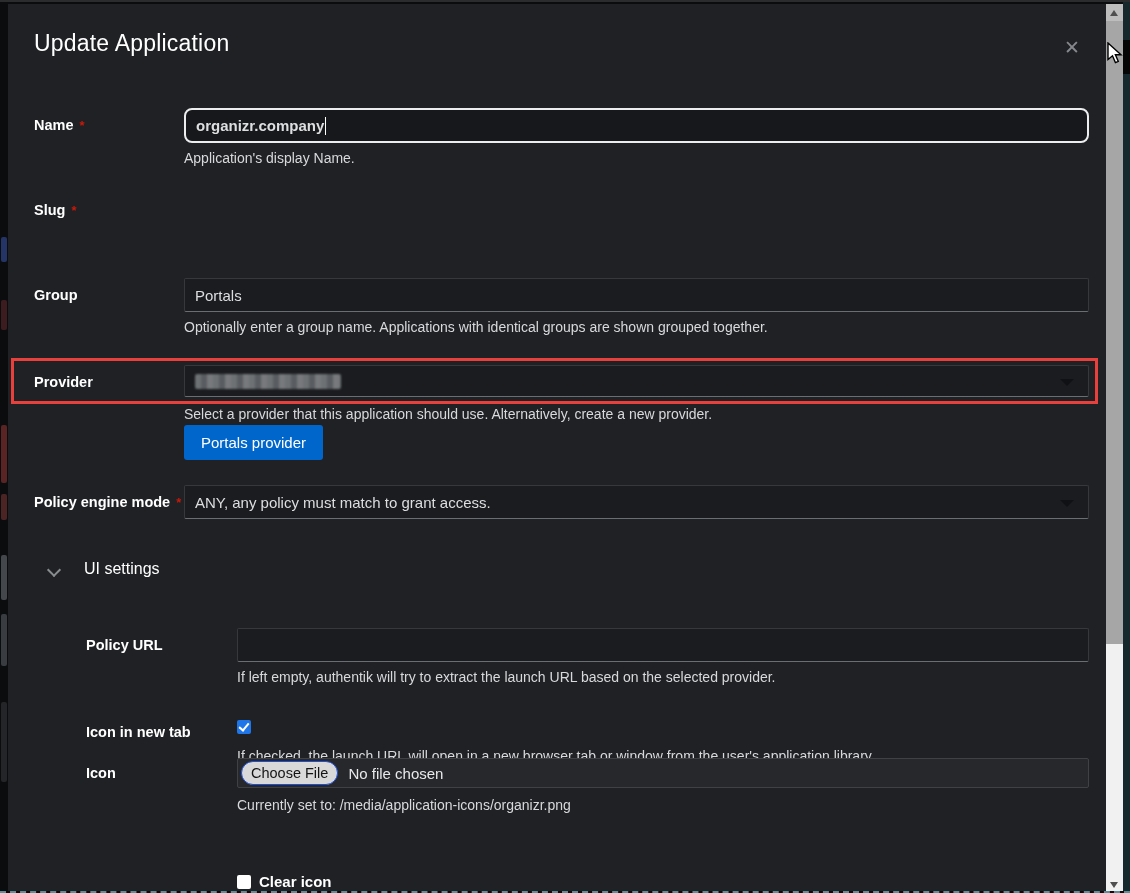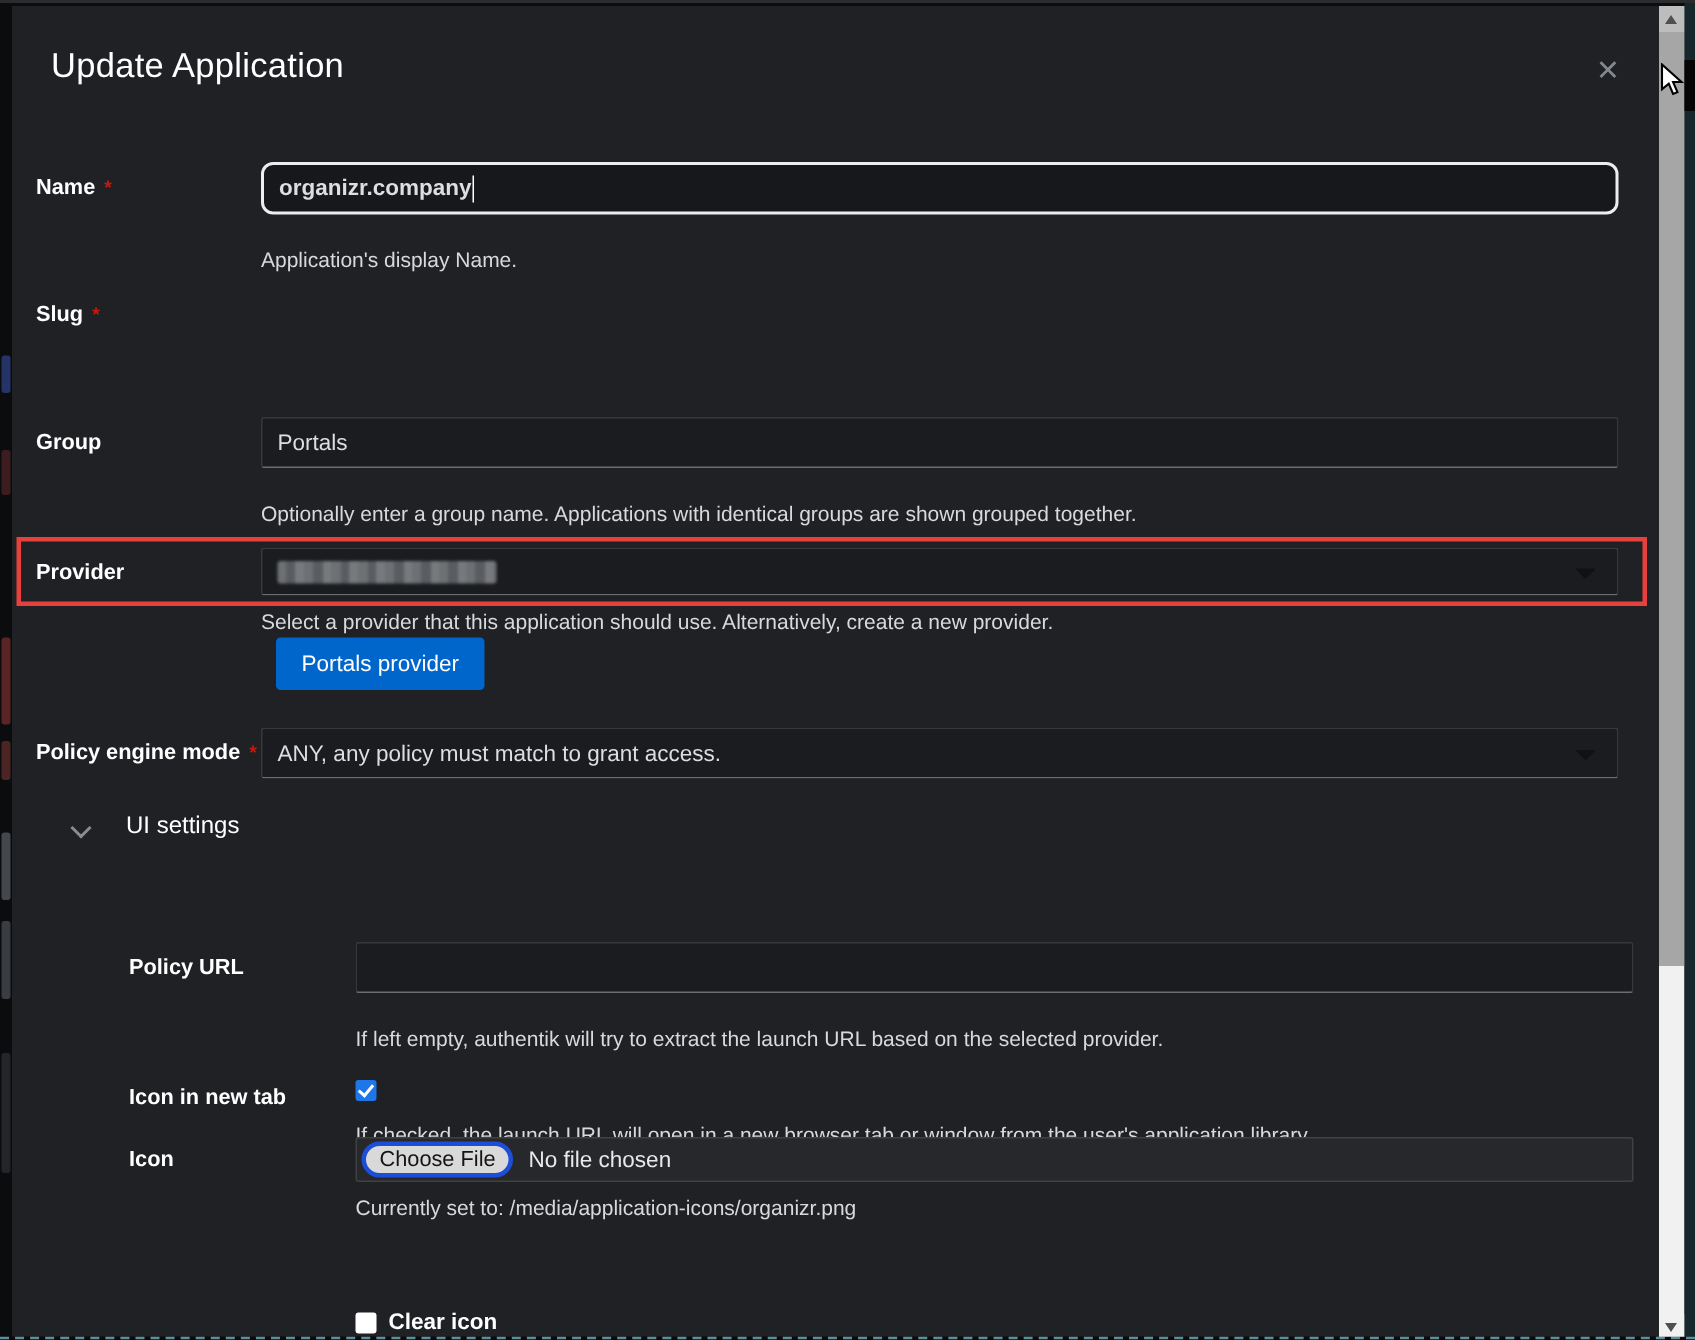--- a/index.html
+++ b/index.html
@@ -19,30 +19,30 @@
 
   .modal {
     position:absolute; left:8px; top:2px; width:1098px; height:889px;
     background:#1f2125; overflow:hidden;
   }
 
   .modal-title { position:absolute; left:26px; top:26px; font-size:23px; font-weight:500; color:#fff; letter-spacing:.2px; }
   .close-btn { position:absolute; left:1050px; top:30px; width:28px; height:28px; background:none; border:none;
     color:#85888c; font-size:19px; line-height:28px; text-align:center; cursor:pointer; }
 
-  .row { position:absolute; left:16px; display:flex; }
+  .row { position:absolute; left:26px; display:flex; }
   .row.sub { left:78px; }
   .label-col { width:150px; padding-top:8px; }
   .row.sub .label-col { width:151px; }
   .control-col { width:905px; }
   .row.sub .control-col { width:852px; }
 
   .field-label { font-size:14.5px; font-weight:700; color:#fff; }
   .req { color:#c9190b; font-size:13px; font-weight:700; margin-left:6px; }
-  .help { margin-top:22px; font-size:14px; color:#d8d9db; }
+  .help { margin-top:7px; font-size:14px; color:#d8d9db; }
 
   .text-input, .select {
     position:relative; width:100%; height:34px; background:#1a1c1f;
     border:1px solid #36383c; border-bottom-color:#6a6e73; border-radius:2px;
     color:#dcdee0; font-size:15px; display:flex; align-items:center; padding:0 10px;
   }
   .text-input.focused {
     height:35px; background:#17181b; border:2px solid #ecedef; border-radius:8px;font-weight:bold;
   }
   .caret-bar { display:inline-block; width:1px; height:18px; background:#fff; margin-left:1px; }
@@ -60,38 +60,38 @@
 
   .annotation-box { position:absolute; left:3px; top:354px; width:1087px; height:46px;
     border:3px solid #e8413d; pointer-events:none; z-index:5; }
 
   .btn-primary {
     position:absolute; left:176px; top:421px; height:35px; padding:0 17px;
     background:#0066cc; color:#fff; border:none; border-radius:3px; font-size:15px;
     font-family:"Liberation Sans", sans-serif; cursor:pointer;
   }
 
-  .section-header { position:absolute; left:40px; top:538px; display:flex; align-items:center; cursor:pointer; }
+  .section-header { position:absolute; left:40px; top:556px; display:flex; align-items:center; cursor:pointer; }
   .chevron { width:12px; height:12px; position:relative; margin-right:24px; }
   .chevron::before { content:""; position:absolute; left:1px; top:2px; width:8px; height:8px;
     border-right:2px solid #8a8d90; border-bottom:2px solid #8a8d90; transform:rotate(45deg); }
   .section-label { font-size:16px; color:#fff; }
 
   .checkbox { width:14px; height:14px; border-radius:2px; background:#fff; position:relative; margin-top:3px; }
   .checkbox.checked { background:#1f76e8; }
   .checkbox.checked::after { content:""; position:absolute; left:4px; top:1px; width:4px; height:8px;
     border-right:2px solid #fff; border-bottom:2px solid #fff; transform:rotate(40deg); }
 
   .inline-check { display:flex; }
   .inline-check .cb-label { font-size:15px; font-weight:700; color:#fff; margin-left:8px; margin-top:1px; }
 
   .file-row { display:flex; align-items:center; width:100%; height:30px; background:#26282c;
     border:1px solid #3f4145; border-radius:2px; }
   .choose-file-btn { height:24px; margin-left:3px; padding:0 9px; background:#d9d9d9; color:#141414;
-    border:3px solid #1d4ed8; border-radius:12px; font-size:14.5px; font-family:"Liberation Sans", sans-serif; cursor:pointer; }
+    border:1px solid #1d4ed8; border-radius:12px; font-size:14.5px; font-family:"Liberation Sans", sans-serif; cursor:pointer; }
   .file-status { margin-left:10px; font-size:15px; color:#e8e9ea; }
 
   
   .scrollbar { position:absolute; left:1106px; top:2px; width:17px; height:889px; background:#f1f1f1; }
   .sb-btn { position:absolute; left:0; width:17px; height:17px; background:#bdbdbd; }
   .sb-btn.up { top:0; }
   .sb-btn.down { bottom:0; background:#f1f1f1; }
   .sb-btn .tri-up { position:absolute; left:4px; top:6px; width:0; height:0;
     border-left:4.5px solid transparent; border-right:4.5px solid transparent; border-bottom:6px solid #4f4f4f; }
   .sb-btn .tri-down { position:absolute; left:4px; top:6px; width:0; height:0;

